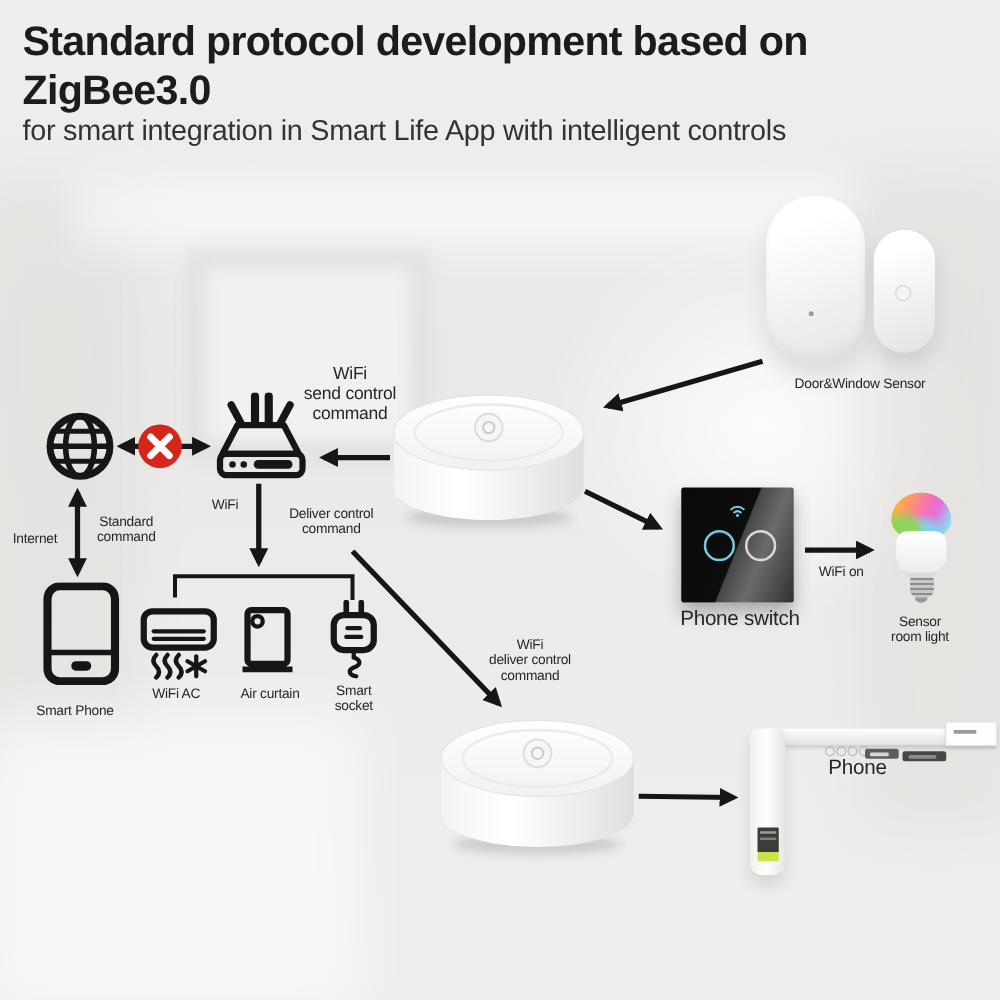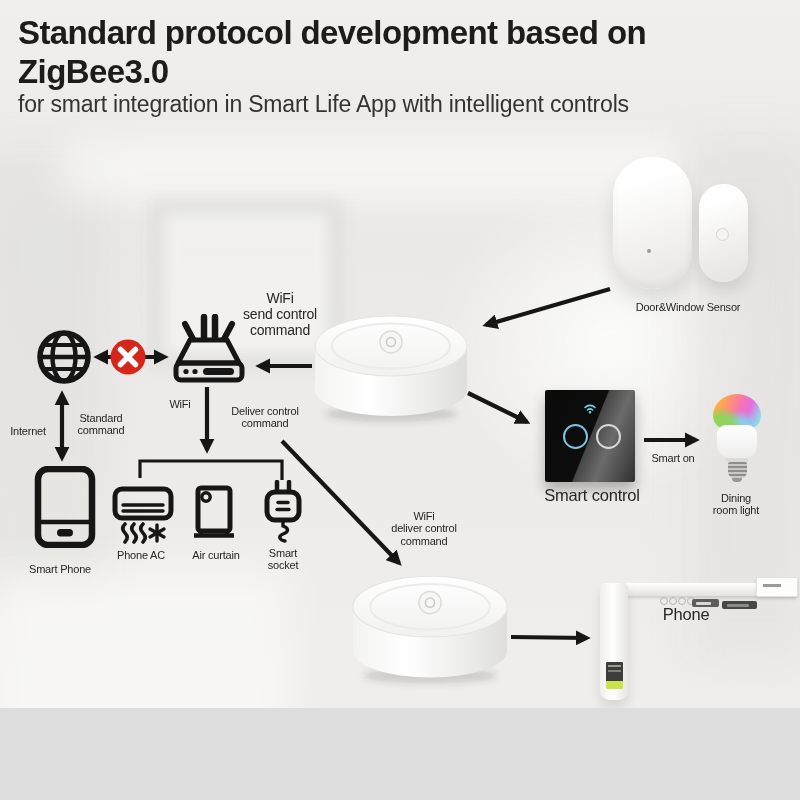--- a/index.html
+++ b/index.html
@@ -1,18 +1,18 @@
 <!DOCTYPE html>
 <html><head>
 <meta charset="utf-8">
 <style>
   html,body{margin:0;padding:0;}
   body{font-family:"Liberation Sans", sans-serif; background:#ddd;}
   #stage{
-    position:relative; width:800px; height:708px; overflow:hidden;
+    position:relative; width:800px; height:800px; overflow:hidden;
     background:linear-gradient(180deg,#f0efed 0%,#eae9e7 35%,#edecea 70%,#efeeec 100%);
   }
   
   .bgshape{position:absolute; pointer-events:none;}
   .bg-frame{left:150px; top:200px; width:165px; height:140px;
     border:14px solid rgba(190,188,184,.35); background:rgba(255,255,255,.35); filter:blur(7px);}
   .bg-glow{left:430px; top:180px; width:360px; height:320px; border-radius:50%;
     background:radial-gradient(closest-side, rgba(255,255,255,.85), rgba(255,255,255,0)); filter:blur(10px);}
   .bg-band-left{left:-20px; top:150px; width:130px; height:440px;
     background:rgba(205,203,199,.22); filter:blur(18px);}
@@ -287,27 +287,27 @@
   <div class="lbl small" style="left:280px;top:291px">WiFi
 send control
 command</div>
   <div class="lbl" style="left:180px;top:398px">WiFi</div>
   <div class="lbl" style="left:265px;top:405px">Deliver control
 command</div>
   <div class="lbl" style="left:28px;top:425px">Internet</div>
   <div class="lbl" style="left:101px;top:412px">Standard
 command</div>
   <div class="lbl" style="left:60px;top:563px">Smart Phone</div>
-  <div class="lbl" style="left:141px;top:549px">Phone AC</div>
+  <div class="lbl" style="left:141px;top:549px">WiFi AC</div>
   <div class="lbl" style="left:216px;top:549px">Air curtain</div>
   <div class="lbl" style="left:283px;top:547px">Smart
 socket</div>
   <div class="lbl" style="left:688px;top:301px">Door&amp;Window Sensor</div>
-  <div class="lbl big" style="left:592px;top:486px">Smart control</div>
-  <div class="lbl" style="left:673px;top:452px">Smart on</div>
-  <div class="lbl" style="left:736px;top:492px">Dining
+  <div class="lbl big" style="left:592px;top:486px">Phone switch</div>
+  <div class="lbl" style="left:673px;top:452px">WiFi on</div>
+  <div class="lbl" style="left:736px;top:492px">Sensor
 room light</div>
   <div class="lbl" style="left:424px;top:510px">WiFi
 deliver control
 command</div>
   <div class="lbl big" style="left:686px;top:605px">Phone</div>
 
 </div>
 
 </body></html>

